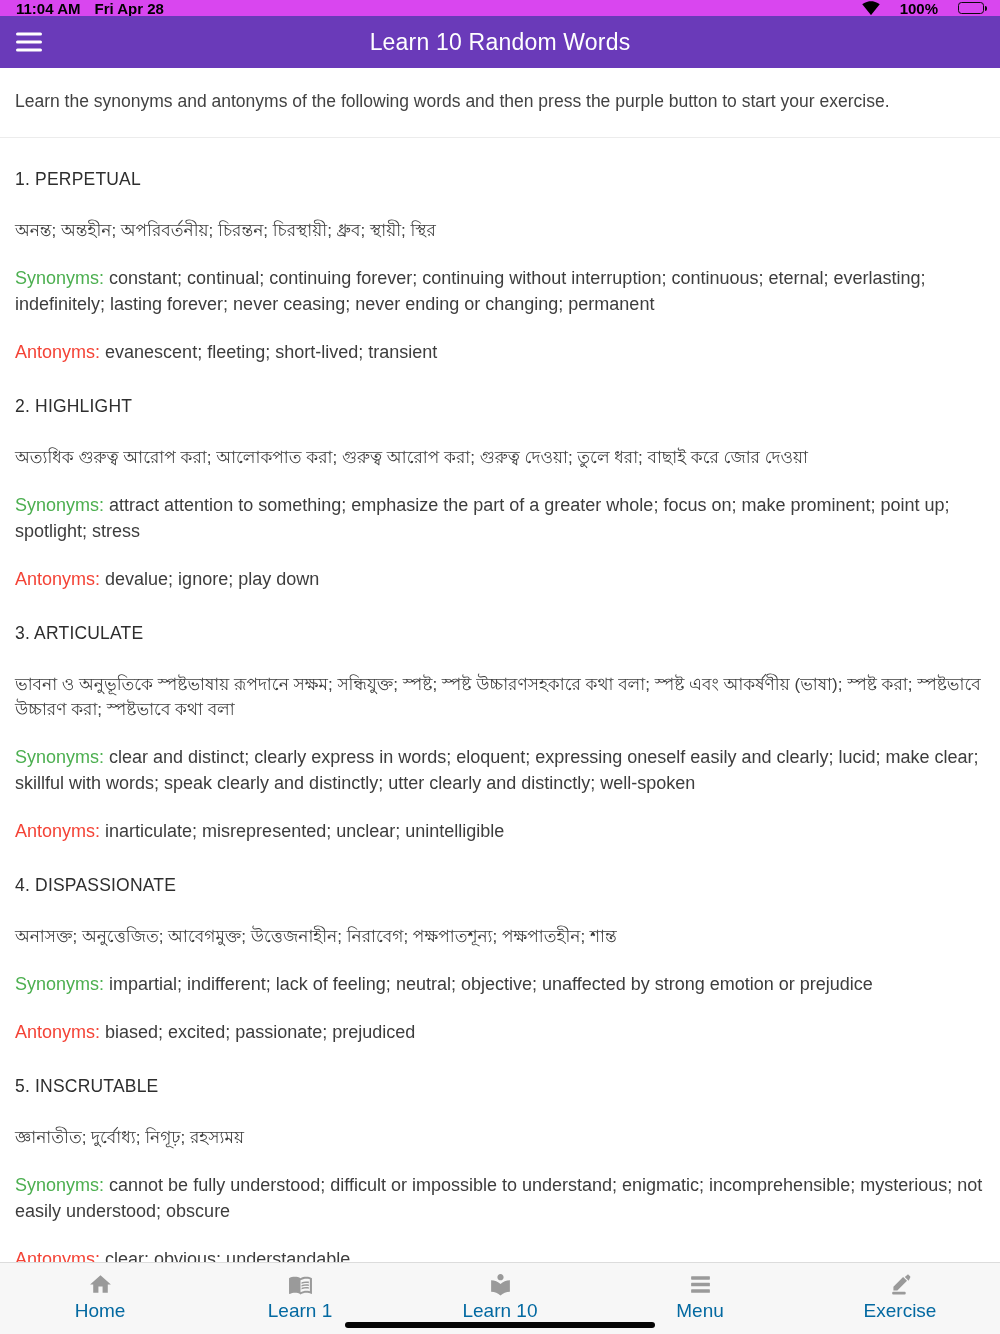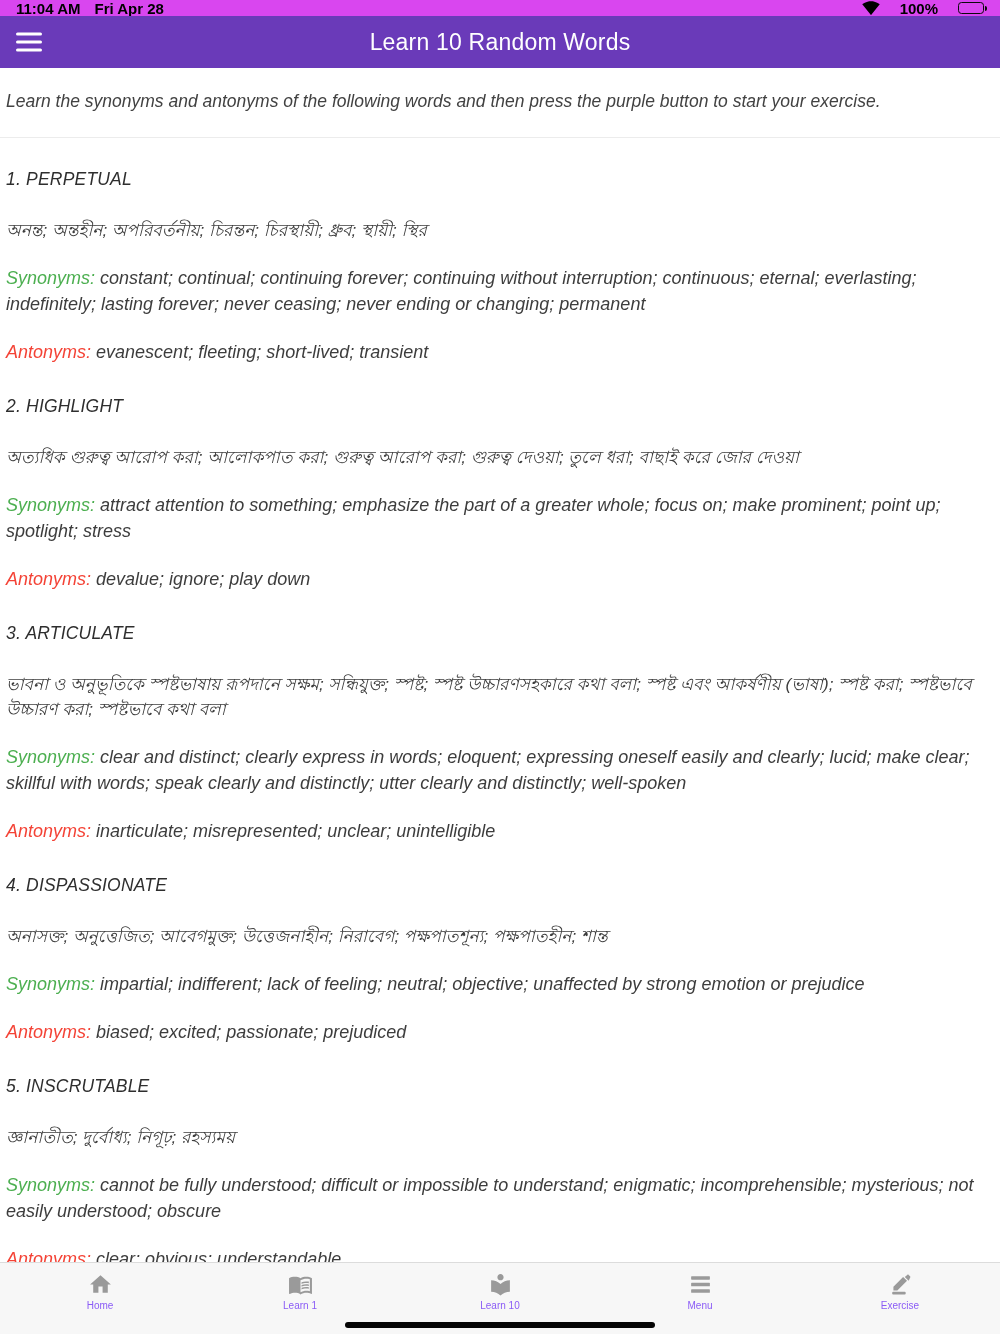--- a/index.html
+++ b/index.html
@@ -37,21 +37,21 @@
   }
   .app-title { color:#ffffff; font-size:23px; font-weight:500; letter-spacing:.2px; }
   .hamburger {
     position:absolute; left:16px; top:50%; transform:translateY(-50%);
     width:26px; height:19px; display:flex; flex-direction:column;
     justify-content:space-between; cursor:pointer;
   }
   .hamburger span { display:block; height:3.2px; background:#fff; border-radius:2px; }
 
   
-  .content { padding:0 6px;font-style:italic; }
+  .content { padding:0 15px; }
   .intro {
     font-size:17.5px; color:#424242; line-height:25px;
     margin:21px 0 23px;
   }
   .divider { border:none; border-top:1px solid #ececec; margin:0 -15px; }
 
   .word-title {
     font-size:17.5px; font-weight:500; color:#2e2e2e;
     margin:31px 0 0; letter-spacing:.2px;
   }
@@ -68,21 +68,21 @@
   .tab-bar {
     position:absolute; left:0; bottom:0; width:1000px; height:72px;
     background:#f7f7f7; border-top:1px solid #dcdcdc;
     display:flex; align-items:flex-start; padding-top:9px;
   }
   .tab-item {
     flex:1; display:flex; flex-direction:column; align-items:center; gap:3px;
     cursor:pointer;
   }
   .tab-icon { width:25px; height:25px; fill:#9a9a9a; }
-  .tab-label { font-size:10px; color:#8b5cf6; }
+  .tab-label { font-size:19px; color:#0369a1; }
 
   .home-indicator {
     position:absolute; left:50%; transform:translateX(-50%); bottom:6px;
     width:310px; height:6px; background:#050505; border-radius:3px;
   }
 </style>
 </head>
 <body>
 
 <div class="status-bar">

